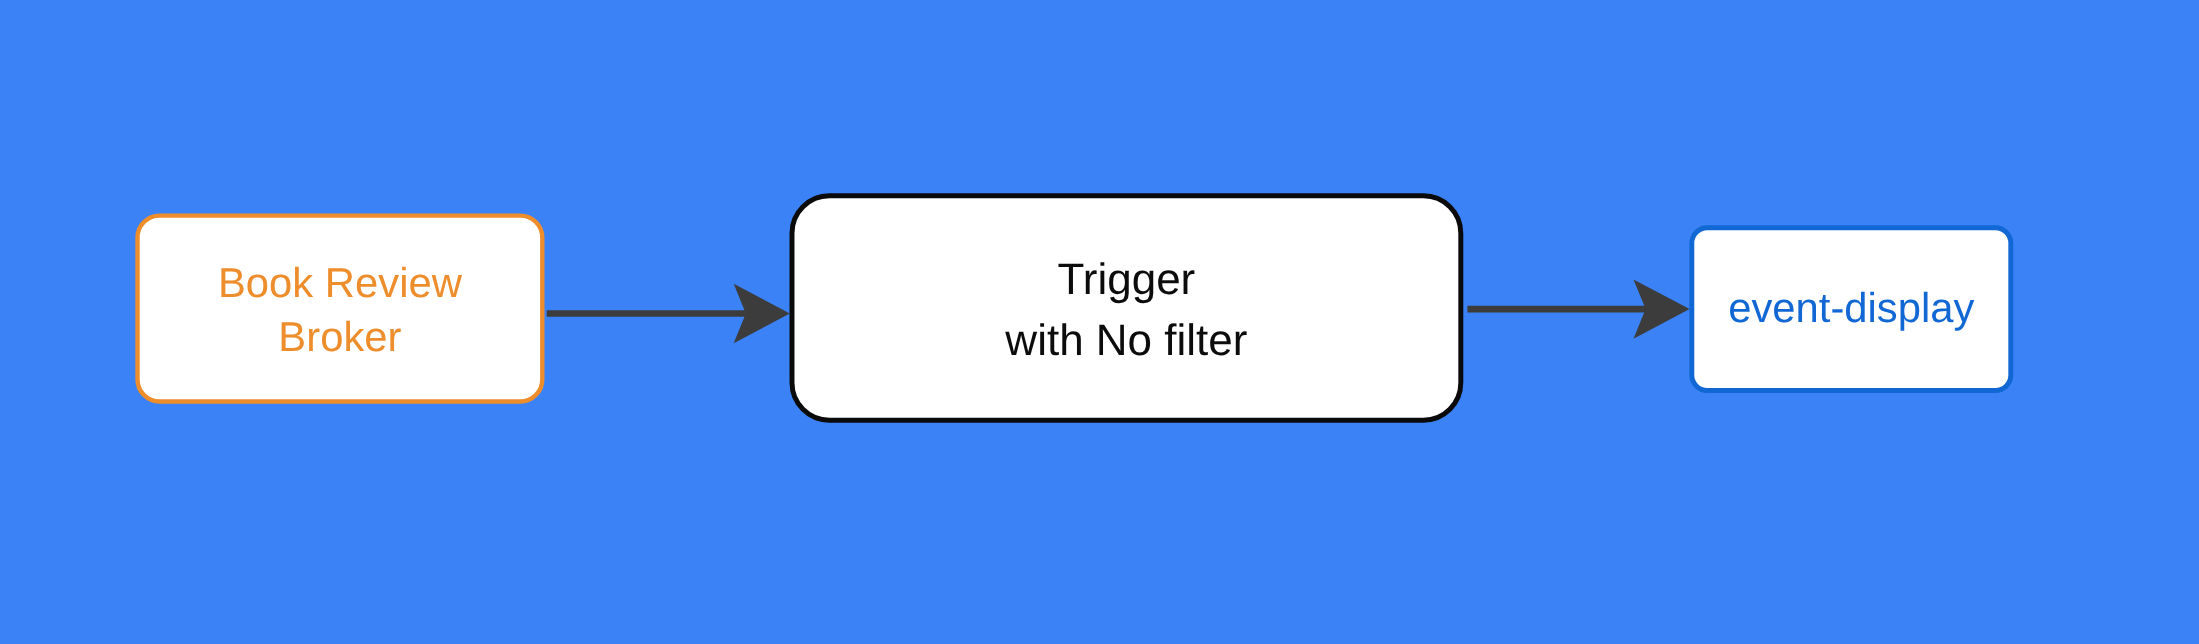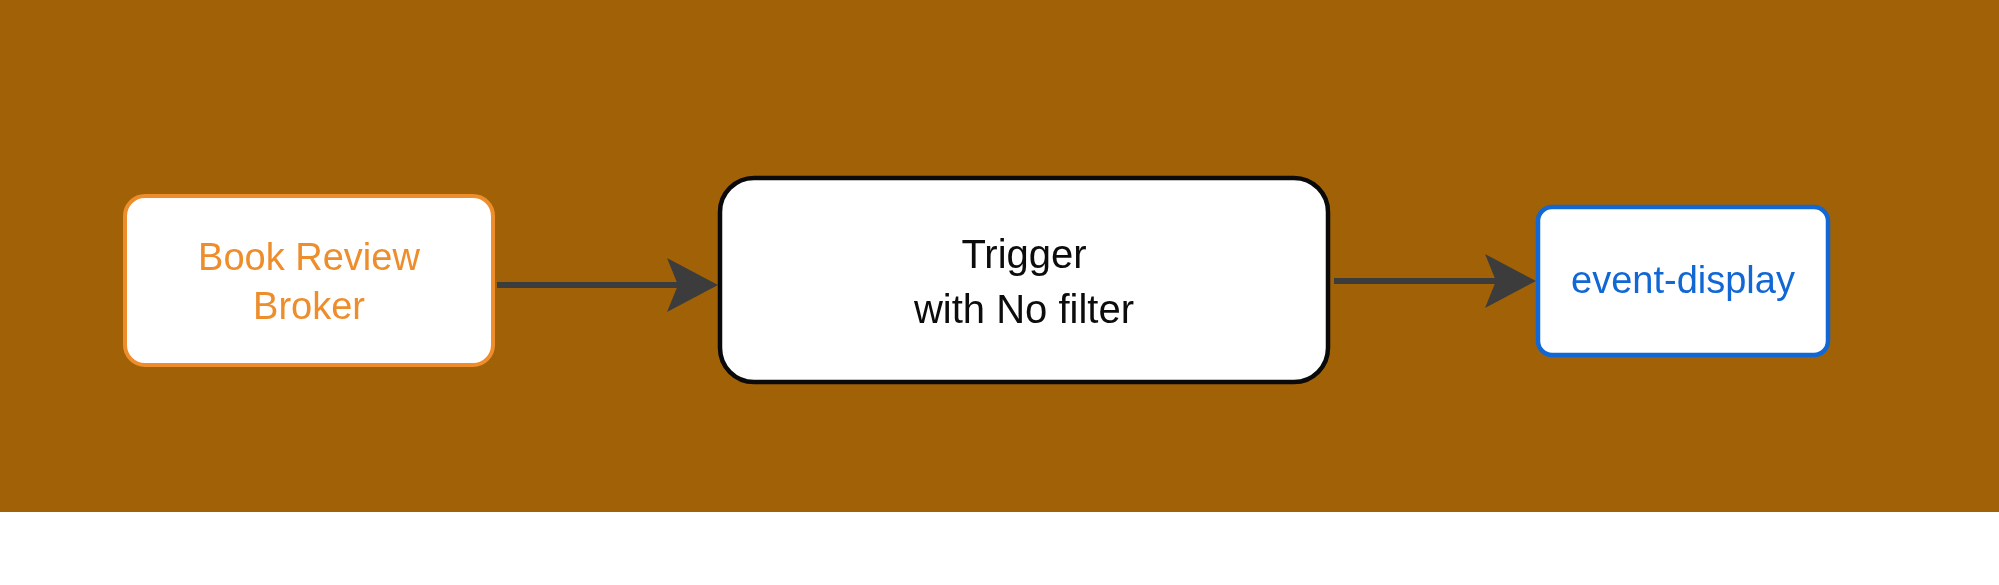--- a/index.html
+++ b/index.html
@@ -7,22 +7,22 @@
     margin: 0;
     padding: 0;
     background: #ffffff;
   }
   body {
     font-family: "Liberation Sans", sans-serif;
   }
   #canvas {
     position: relative;
     width: 1999px;
-    height: 512px;
-    background: #a16207;
+    height: 585px;
+    background: #3b82f6;
     overflow: hidden;
   }
   #flow-svg {
     position: absolute;
     top: 0;
     left: 0;
     width: 1999px;
     height: 585px;
     display: block;
   }

